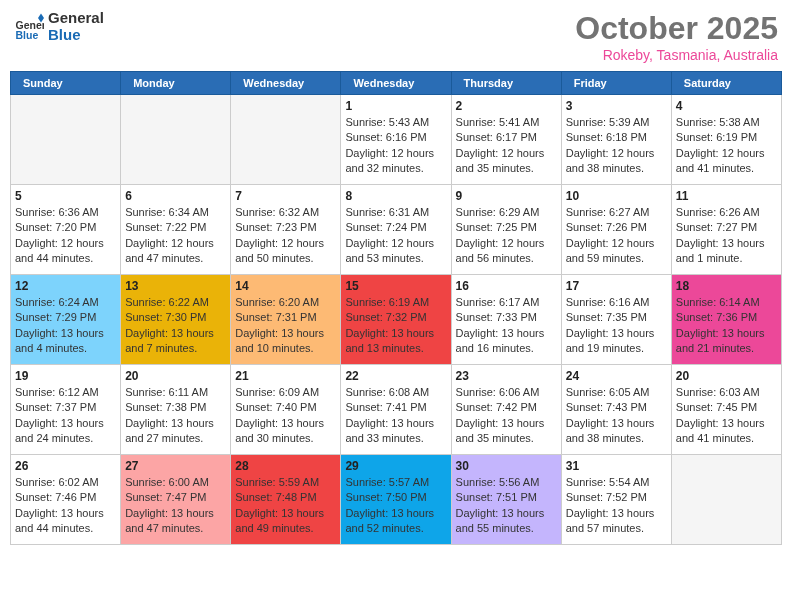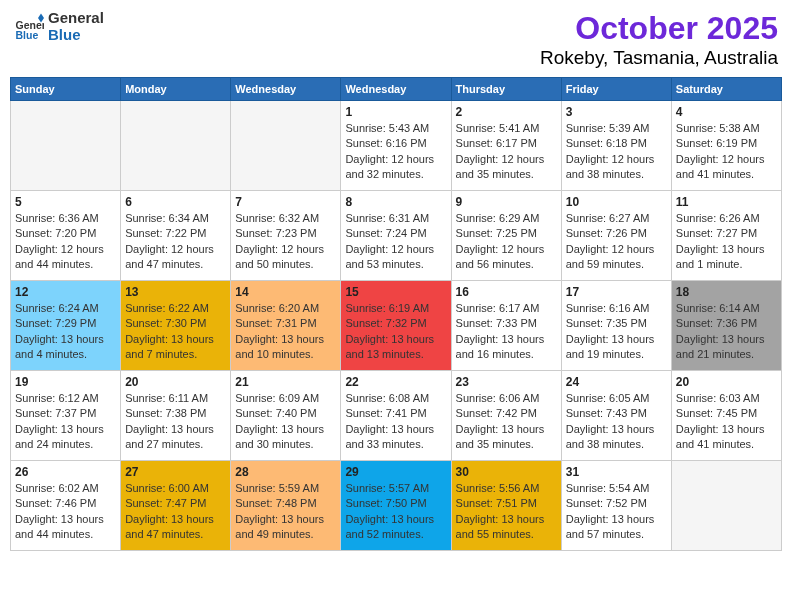--- a/index.html
+++ b/index.html
@@ -25,37 +25,37 @@
     .logo-icon {
       width: 30px;
       height: 30px;
     }
     .title-block {
       text-align: right;
     }
     .month-title {
       font-size: 32px;
       font-weight: bold;
-      color: #6d28d9;
+      color: #737373;
     }
     .subtitle {
-      font-size: 19px;
-      color: #000000;
+      font-size: 14px;
+      color: #ec4899;
     }
     table {
       width: 100%;
       border-collapse: collapse;
       table-layout: fixed;
     }
     th {
       background-color: #2a6db5;
       color: white;
       font-size: 11px;
       font-weight: bold;
-      padding: 5px 4px;
+      padding: 5px 12px;
       text-align: left;
       border: 1px solid #1a5a9a;
     }
     td {
       border: 1px solid #ccc;
       vertical-align: top;
       padding: 4px 4px;
       font-size: 9.5px;
       height: 90px;
       background: #fff;
@@ -179,21 +179,21 @@
           <div class="day-detail">Sunrise: 6:19 AM<br>Sunset: 7:32 PM<br>Daylight: 13 hours and 13 minutes.</div>
         </td>
         <td style="background: rgb(255, 255, 255);">
           <div class="day-number">16</div>
           <div class="day-detail">Sunrise: 6:17 AM<br>Sunset: 7:33 PM<br>Daylight: 13 hours and 16 minutes.</div>
         </td>
         <td style="background: rgb(255, 255, 255);">
           <div class="day-number">17</div>
           <div class="day-detail">Sunrise: 6:16 AM<br>Sunset: 7:35 PM<br>Daylight: 13 hours and 19 minutes.</div>
         </td>
-        <td style="background: #a3a3a3;">
+        <td style="background: #ec4899;">
           <div class="day-number">18</div>
           <div class="day-detail">Sunrise: 6:14 AM<br>Sunset: 7:36 PM<br>Daylight: 13 hours and 21 minutes.</div>
         </td>
       </tr>
       <tr>
         <td>
           <div class="day-number">19</div>
           <div class="day-detail">Sunrise: 6:12 AM<br>Sunset: 7:37 PM<br>Daylight: 13 hours and 24 minutes.</div>
         </td>
         <td>
@@ -219,33 +219,33 @@
         <td>
           <div class="day-number">20</div>
           <div class="day-detail">Sunrise: 6:03 AM<br>Sunset: 7:45 PM<br>Daylight: 13 hours and 41 minutes.</div>
         </td>
       </tr>
       <tr>
         <td style="background: rgb(255, 255, 255);">
           <div class="day-number">26</div>
           <div class="day-detail">Sunrise: 6:02 AM<br>Sunset: 7:46 PM<br>Daylight: 13 hours and 44 minutes.</div>
         </td>
-        <td style="background: #eab308;">
+        <td style="background: #fca5a5;">
           <div class="day-number">27</div>
           <div class="day-detail">Sunrise: 6:00 AM<br>Sunset: 7:47 PM<br>Daylight: 13 hours and 47 minutes.</div>
         </td>
-        <td style="background: #fdba74;">
+        <td style="background: #ef4444;">
           <div class="day-number">28</div>
           <div class="day-detail">Sunrise: 5:59 AM<br>Sunset: 7:48 PM<br>Daylight: 13 hours and 49 minutes.</div>
         </td>
         <td style="background: #0ea5e9;">
           <div class="day-number">29</div>
           <div class="day-detail">Sunrise: 5:57 AM<br>Sunset: 7:50 PM<br>Daylight: 13 hours and 52 minutes.</div>
         </td>
-        <td style="background: #eab308;">
+        <td style="background: #c4b5fd;">
           <div class="day-number">30</div>
           <div class="day-detail">Sunrise: 5:56 AM<br>Sunset: 7:51 PM<br>Daylight: 13 hours and 55 minutes.</div>
         </td>
         <td style="background: rgb(255, 255, 255);">
           <div class="day-number">31</div>
           <div class="day-detail">Sunrise: 5:54 AM<br>Sunset: 7:52 PM<br>Daylight: 13 hours and 57 minutes.</div>
         </td>
         <td class="empty"></td>
       </tr>
     </tbody>

